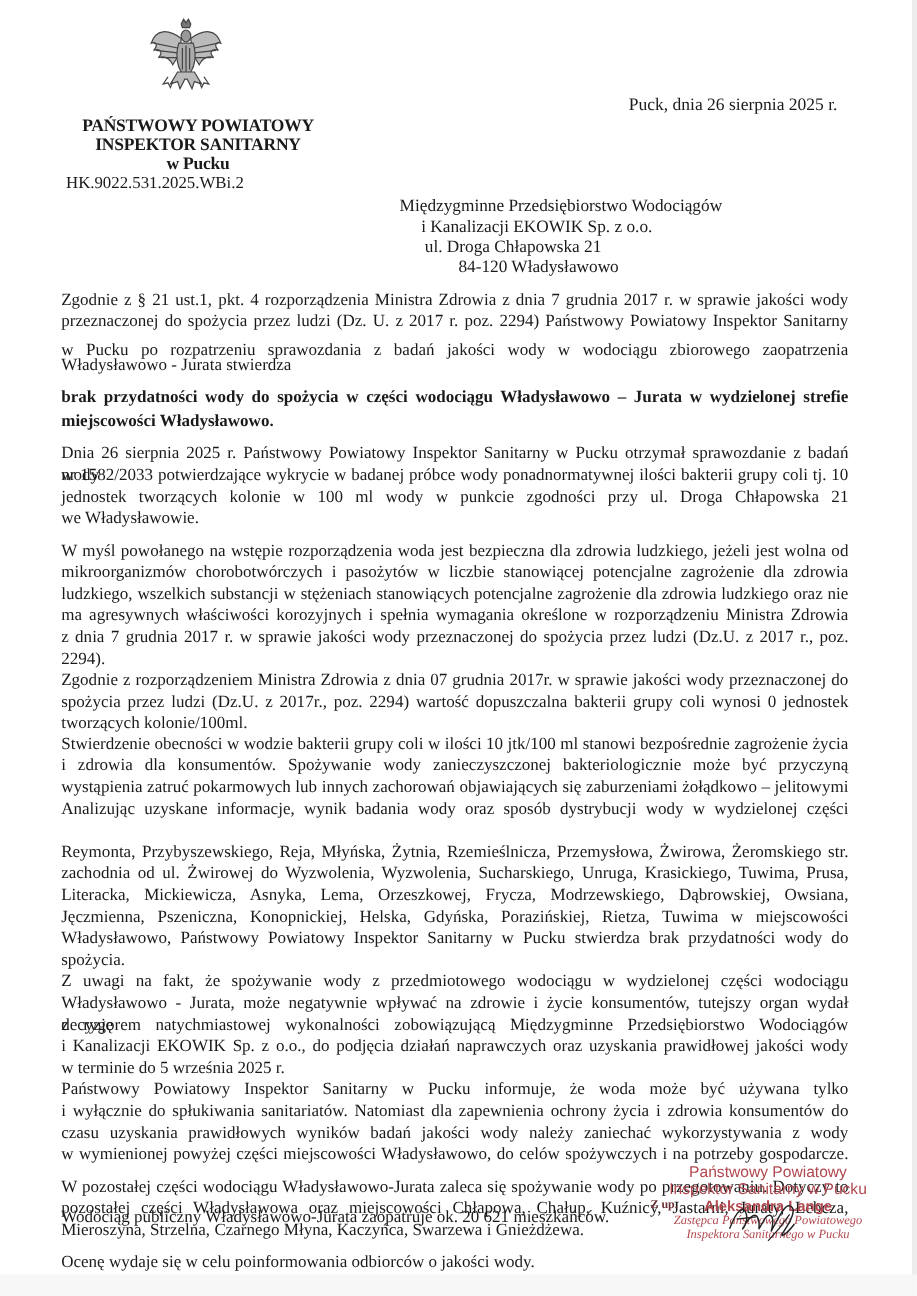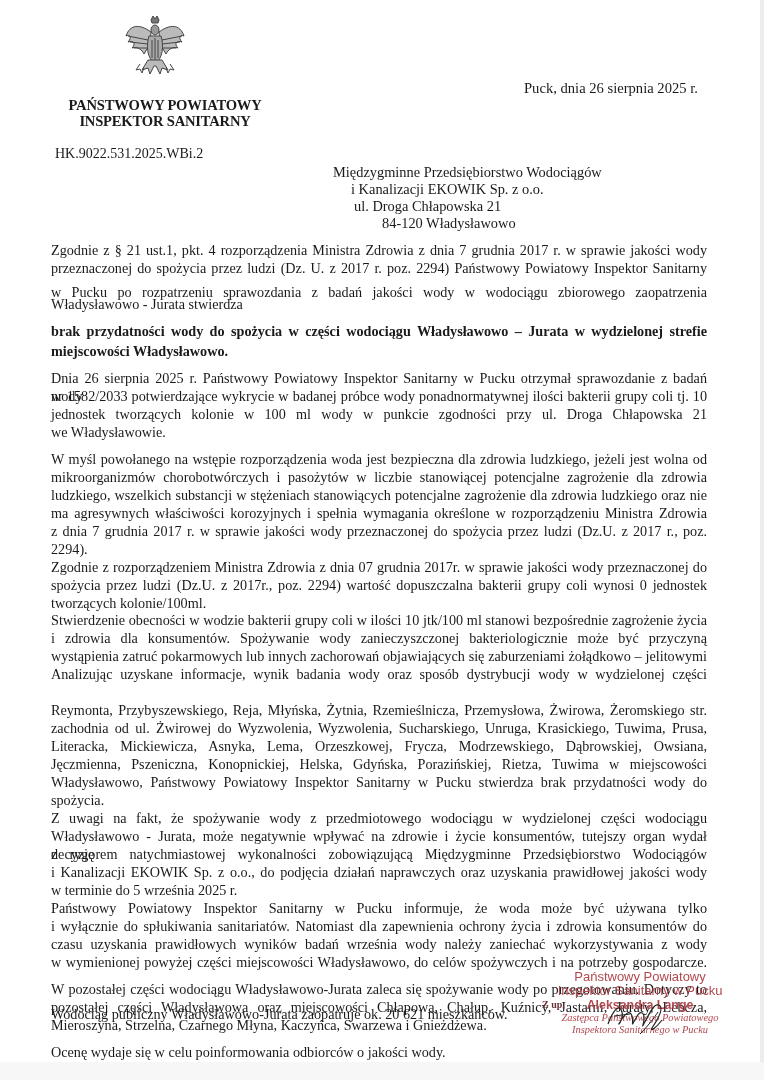--- a/index.html
+++ b/index.html
@@ -57,20 +57,21 @@
       <path d="M60 22 L40 26 M58 28 L40 30 M54 34 L40 34"></path>
       <path d="M27 22 C24 32 25 44 33 50 C41 44 42 32 39 22 Z" fill="#aaa"></path>
       <path d="M30 26 v18 M33 24 v24 M36 26 v18"></path>
       <path d="M26 46 L20 56 L26 54 L28 60 L32 52 L34 52 L38 60 L40 54 L46 56 L40 46 Z" fill="#bbb"></path>
       <path d="M18 50 l-4 6 l4 -1 l2 4 l2 -5 M48 50 l4 6 l-4 -1 l-2 4 l-2 -5"></path>
     </g>
   </svg>
 
   <div class="hdr" style="top:97px;">PAŃSTWOWY POWIATOWY</div>
   <div class="hdr" style="top:113px;">INSPEKTOR SANITARNY</div>
+  <div class="hdr" style="top:129px;">w  Pucku</div>
   <div class="ref">HK.9022.531.2025.WBi.2</div>
 
   <div class="date">Puck, dnia 26 sierpnia 2025 r.</div>
 
   <div class="addr" style="left:333px; top:164px;">Międzygminne Przedsiębiorstwo Wodociągów</div>
   <div class="addr" style="left:351px; top:181px;">i Kanalizacji EKOWIK Sp. z o.o.</div>
   <div class="addr" style="left:354px; top:198px;">ul. Droga Chłapowska 21</div>
   <div class="addr" style="left:382px; top:215px;">84-120 Władysławowo</div>
 
   <div class="ln j" style="top:241px;">Zgodnie z § 21 ust.1, pkt. 4 rozporządzenia Ministra Zdrowia z dnia 7 grudnia 2017 r. w sprawie jakości wody</div>
@@ -105,21 +106,21 @@
   <div class="ln j" style="top:755px;">Jęczmienna, Pszeniczna, Konopnickiej, Helska, Gdyńska, Porazińskiej, Rietza, Tuwima w miejscowości</div>
   <div class="ln j" style="top:773px;">Władysławowo, Państwowy Powiatowy Inspektor Sanitarny w Pucku stwierdza brak przydatności wody do</div>
   <div class="ln" style="top:791px;">spożycia.</div>
   <div class="ln j" style="top:809px;">Z uwagi na fakt, że spożywanie wody z przedmiotowego wodociągu w wydzielonej części wodociągu</div>
   <div class="ln j" style="top:827px;">Władysławowo - Jurata, może negatywnie wpływać na zdrowie i życie konsumentów, tutejszy organ wydał decyzję</div>
   <div class="ln j" style="top:845px;">z rygorem natychmiastowej wykonalności zobowiązującą Międzygminne Przedsiębiorstwo Wodociągów</div>
   <div class="ln j" style="top:863px;">i Kanalizacji EKOWIK Sp. z o.o., do podjęcia działań naprawczych oraz uzyskania prawidłowej jakości wody</div>
   <div class="ln" style="top:881px;">w terminie do 5 września 2025 r.</div>
   <div class="ln j" style="top:899px;">Państwowy Powiatowy Inspektor Sanitarny w Pucku informuje, że woda może być używana tylko</div>
   <div class="ln j" style="top:917px;">i wyłącznie do spłukiwania sanitariatów. Natomiast dla zapewnienia ochrony życia i zdrowia konsumentów do</div>
-  <div class="ln j" style="top:935px;">czasu uzyskania prawidłowych wyników badań września wody należy zaniechać wykorzystywania z wody</div>
+  <div class="ln j" style="top:935px;">czasu uzyskania prawidłowych wyników badań jakości wody należy zaniechać wykorzystywania z wody</div>
   <div class="ln j" style="top:953px;">w wymienionej powyżej części miejscowości Władysławowo, do celów spożywczych i na potrzeby gospodarcze.</div>
 
   <div class="ln j" style="top:980px;">W pozostałej części wodociągu Władysławowo-Jurata zaleca się spożywanie wody po przegotowaniu. Dotyczy to</div>
   <div class="ln j" style="top:998px;">pozostałej części Władysławowa oraz miejscowości Chłapowa, Chałup, Kuźnicy, Jastarni, Juraty, Łebcza,</div>
   <div class="ln" style="top:1016px; width:440px;">Mieroszyna, Strzelna, Czarnego Młyna, Kaczyńca, Swarzewa i Gnieżdżewa.</div>
 
   <div class="ln" style="top:1043px; width:440px;">Ocenę wydaje się w celu poinformowania odbiorców  o jakości wody.</div>
 
   <div class="stamp">
     <div class="s1">Państwowy Powiatowy</div>

